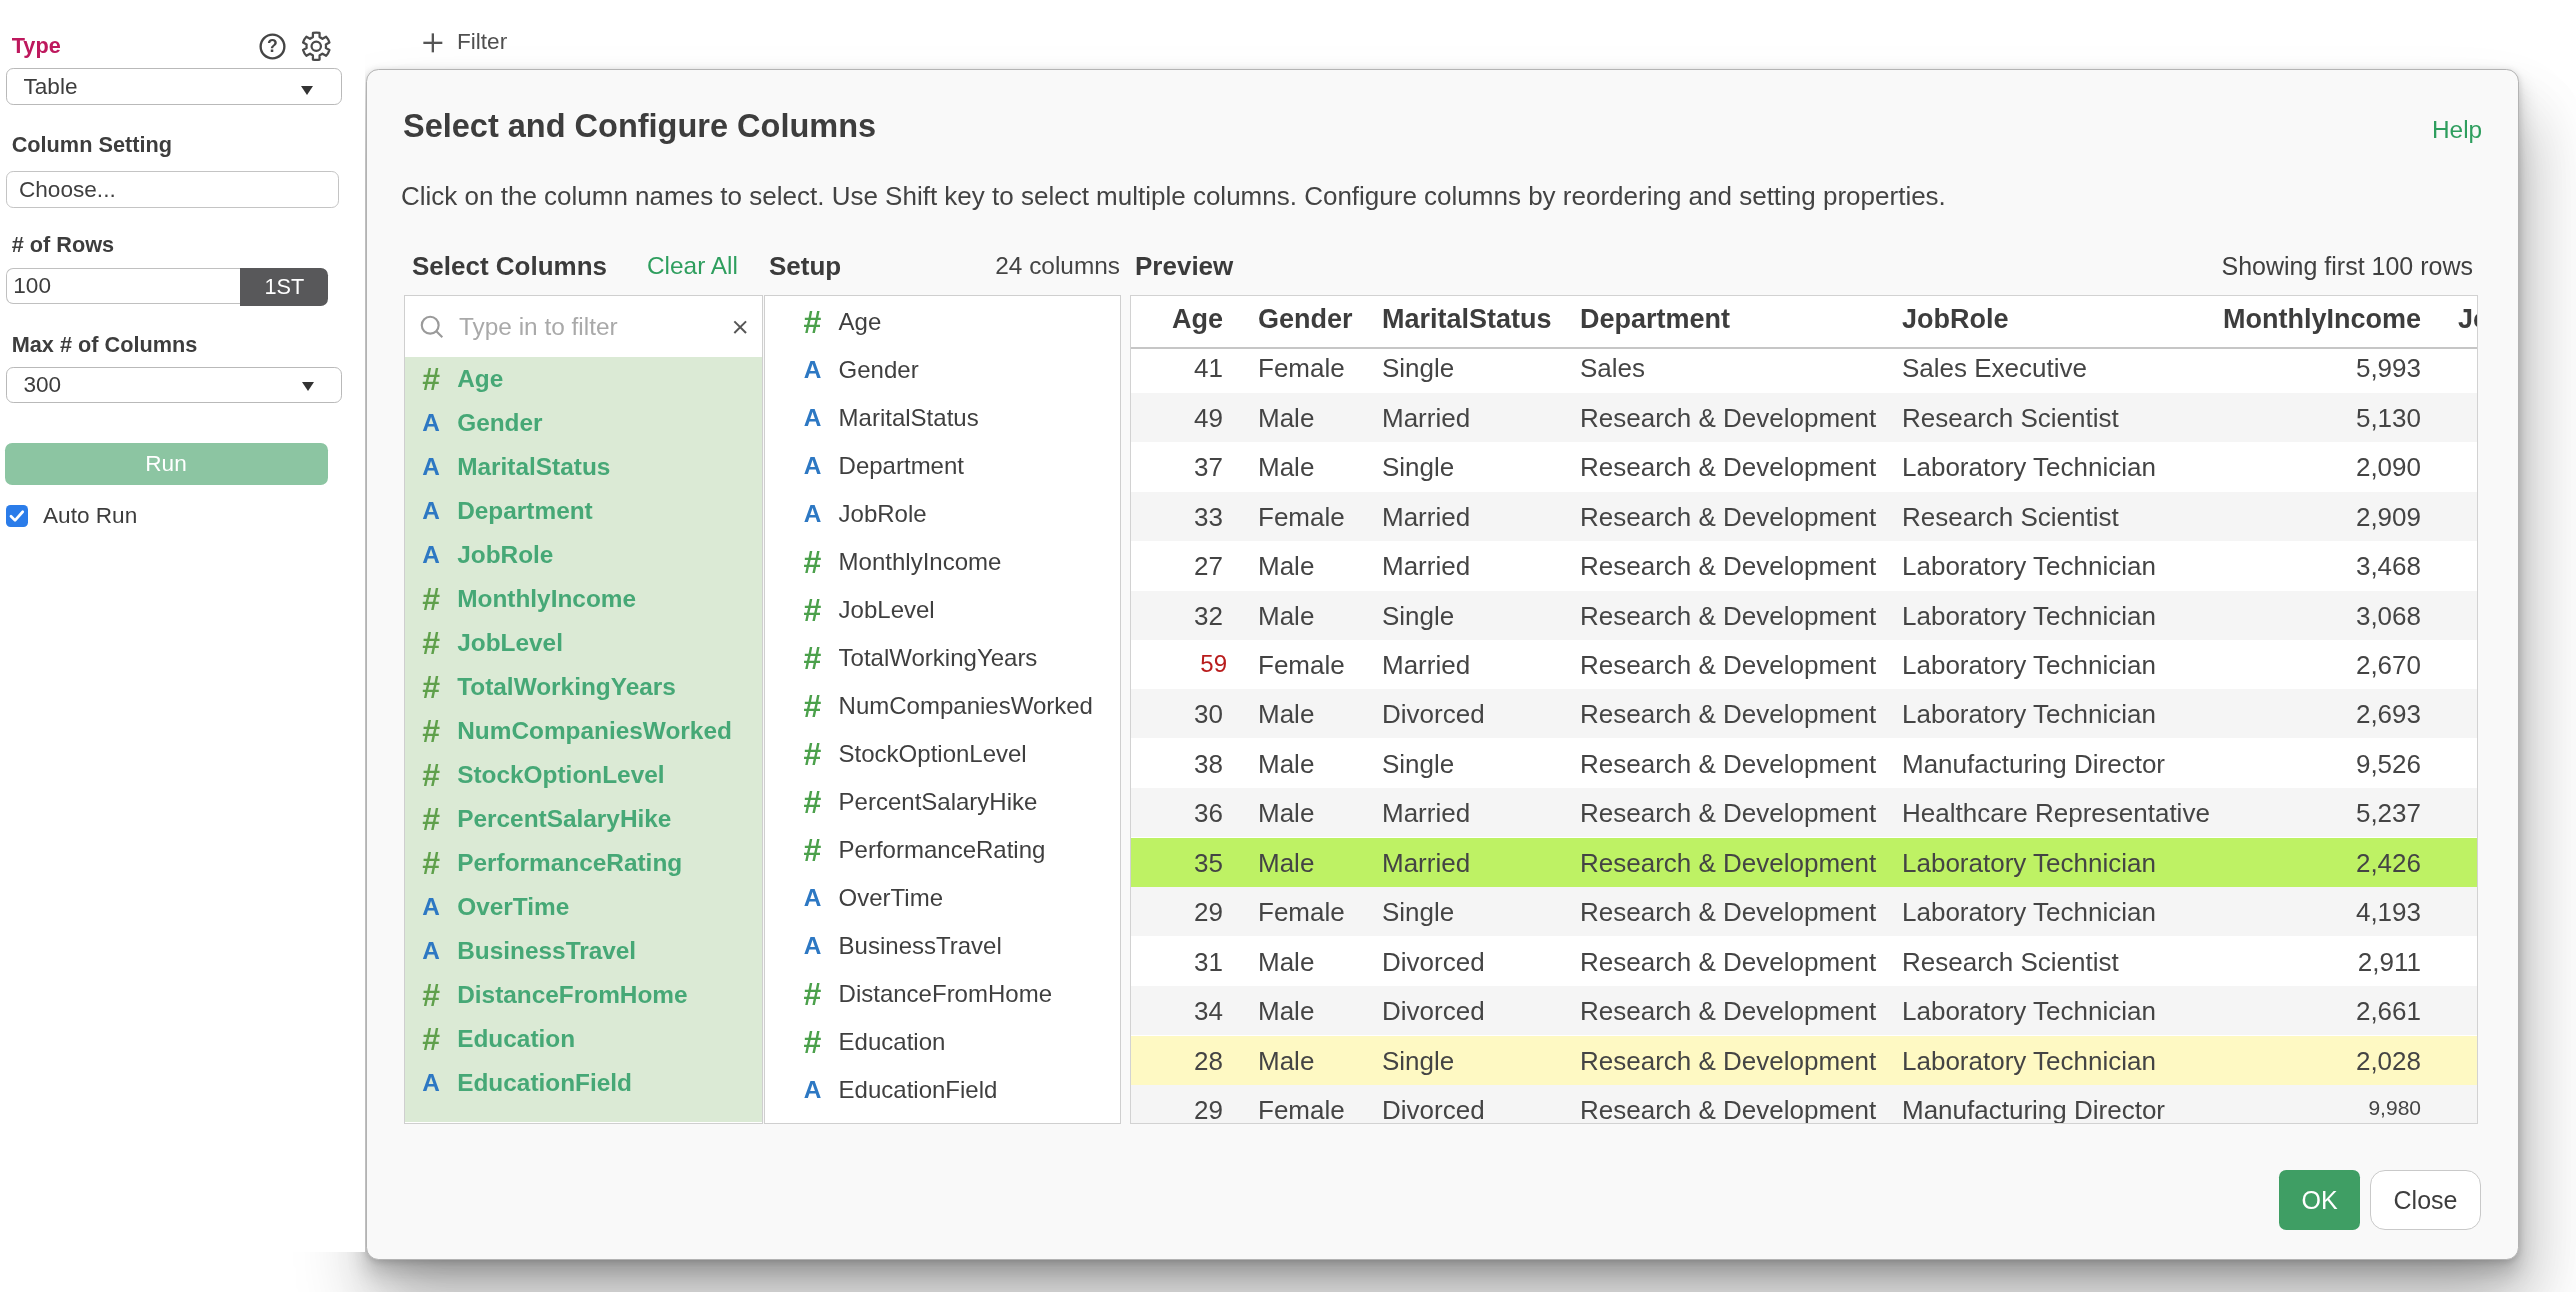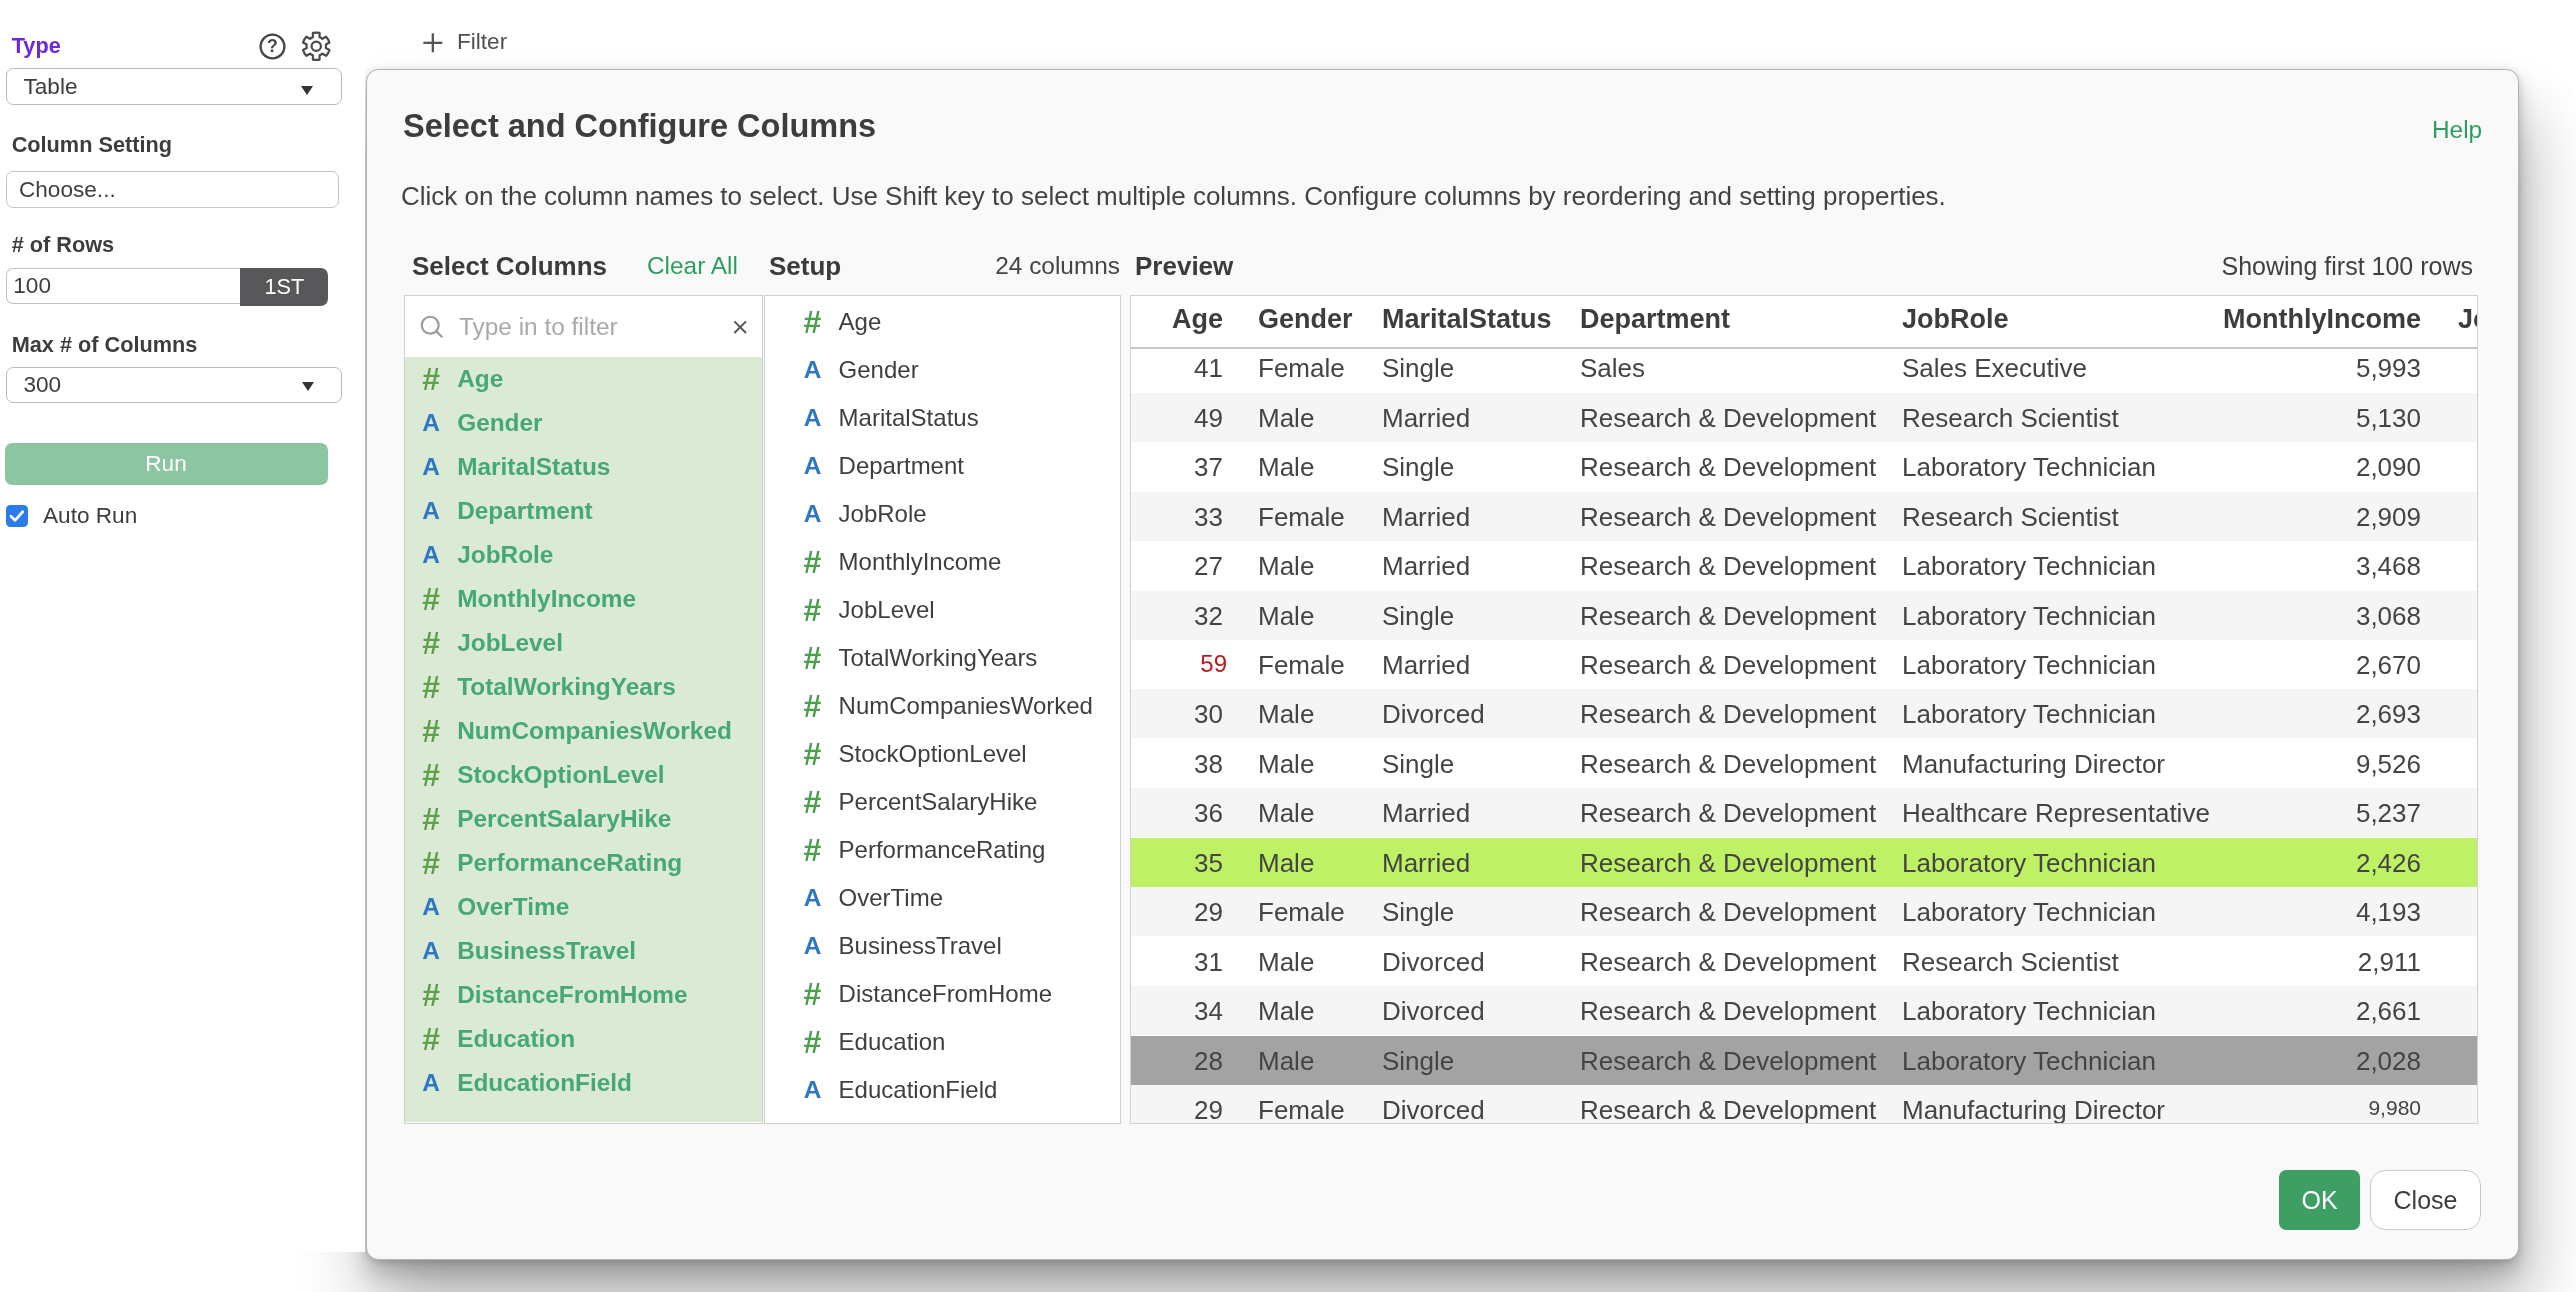--- a/index.html
+++ b/index.html
@@ -5,21 +5,21 @@
 body{width:2576px;height:1293px;position:relative;background:#ffffff;overflow:hidden;
   font-family:"Liberation Sans", sans-serif;}
 .abs{position:absolute;z-index:4;}
 .lbl{position:absolute;line-height:1;white-space:nowrap;z-index:4;}
 .bold{font-weight:bold;}
 .ctl{position:absolute;z-index:4;background:#fff;border:1.8px solid #b9b9b9;border-radius:7.2px;
   display:flex;align-items:center;color:#3d3d3d;}
 .caret{z-index:4;width:0;height:0;border-left:6.3px solid transparent;border-right:6.3px solid transparent;
   border-top:9px solid #333;position:absolute;}
 </style></head><body>
-<div class="lbl" style="left:11.7px;top:35px;font-size:21.7px;color:#6d28d9;font-weight:bold;">Type</div>
+<div class="lbl" style="left:11.7px;top:35px;font-size:21.7px;color:#be185d;font-weight:bold;">Type</div>
 <svg class="abs" style="left:258px;top:32px" width="29" height="29" viewBox="0 0 32 32">
 <circle cx="16" cy="16" r="13.1" fill="none" stroke="#454545" stroke-width="2.6"></circle>
 <text x="16" y="22.6" font-size="19.5" font-weight="bold" font-family="Liberation Sans" fill="#454545" text-anchor="middle">?</text>
 </svg>
 <svg class="abs" style="left:300px;top:30px" width="32.5" height="32.5" viewBox="0 0 36 36">
 <path d="M14.31 7.85L14.32 3.25A15.2 15.2 0 0 1 21.68 3.25L21.69 7.85A10.8 10.8 0 0 1 24.94 9.73L28.93 7.44A15.2 15.2 0 0 1 32.61 13.81L28.64 16.12A10.8 10.8 0 0 1 28.64 19.88L32.61 22.19A15.2 15.2 0 0 1 28.93 28.56L24.94 26.27A10.8 10.8 0 0 1 21.69 28.15L21.68 32.75A15.2 15.2 0 0 1 14.32 32.75L14.31 28.15A10.8 10.8 0 0 1 11.06 26.27L7.07 28.56A15.2 15.2 0 0 1 3.39 22.19L7.36 19.88A10.8 10.8 0 0 1 7.36 16.12L3.39 13.81A15.2 15.2 0 0 1 7.07 7.44L11.06 9.73A10.8 10.8 0 0 1 14.31 7.85Z" fill="none" stroke="#4a4a4a" stroke-width="2.5" stroke-linejoin="round"></path>
 <circle cx="18" cy="18" r="5.2" fill="none" stroke="#4a4a4a" stroke-width="2.5"></circle>
 </svg>
 <div class="ctl" style="left:6.3px;top:68px;width:318px;height:35px;font-size:22.6px;padding-left:16.2px;">Table</div>
 <div class="caret" style="left:301px;top:86px;"></div>
@@ -391,21 +391,21 @@
 <div class="lbl" style="left:1083px;top:12px;font-size:26px;color:#444444;width:207px;text-align:right;">2,911</div>
 </div>
 <div style="position:absolute;left:0;top:690px;width:1348px;height:49px;background:#f5f5f5;">
 <div class="lbl" style="left:0px;top:12px;font-size:26px;color:#444444;width:92px;text-align:right;">34</div>
 <div class="lbl" style="left:127px;top:12px;font-size:26px;color:#444444;">Male</div>
 <div class="lbl" style="left:251px;top:12px;font-size:26px;color:#444444;">Divorced</div>
 <div class="lbl" style="left:449px;top:12px;font-size:26px;color:#444444;">Research &amp; Development</div>
 <div class="lbl" style="left:771px;top:12px;font-size:26px;color:#444444;">Laboratory Technician</div>
 <div class="lbl" style="left:1083px;top:12px;font-size:26px;color:#444444;width:207px;text-align:right;">2,661</div>
 </div>
-<div style="position:absolute;left:0;top:740px;width:1348px;height:49px;background:#a3a3a3;">
+<div style="position:absolute;left:0;top:740px;width:1348px;height:49px;background:#fef9c3;">
 <div class="lbl" style="left:0px;top:12px;font-size:26px;color:#444444;width:92px;text-align:right;">28</div>
 <div class="lbl" style="left:127px;top:12px;font-size:26px;color:#444444;">Male</div>
 <div class="lbl" style="left:251px;top:12px;font-size:26px;color:#444444;">Single</div>
 <div class="lbl" style="left:449px;top:12px;font-size:26px;color:#444444;">Research &amp; Development</div>
 <div class="lbl" style="left:771px;top:12px;font-size:26px;color:#444444;">Laboratory Technician</div>
 <div class="lbl" style="left:1083px;top:12px;font-size:26px;color:#444444;width:207px;text-align:right;">2,028</div>
 </div>
 <div style="position:absolute;left:0;top:789px;width:1348px;height:49px;background:#f5f5f5;">
 <div class="lbl" style="left:0px;top:12px;font-size:26px;color:#444444;width:92px;text-align:right;">29</div>
 <div class="lbl" style="left:127px;top:12px;font-size:26px;color:#444444;">Female</div>

